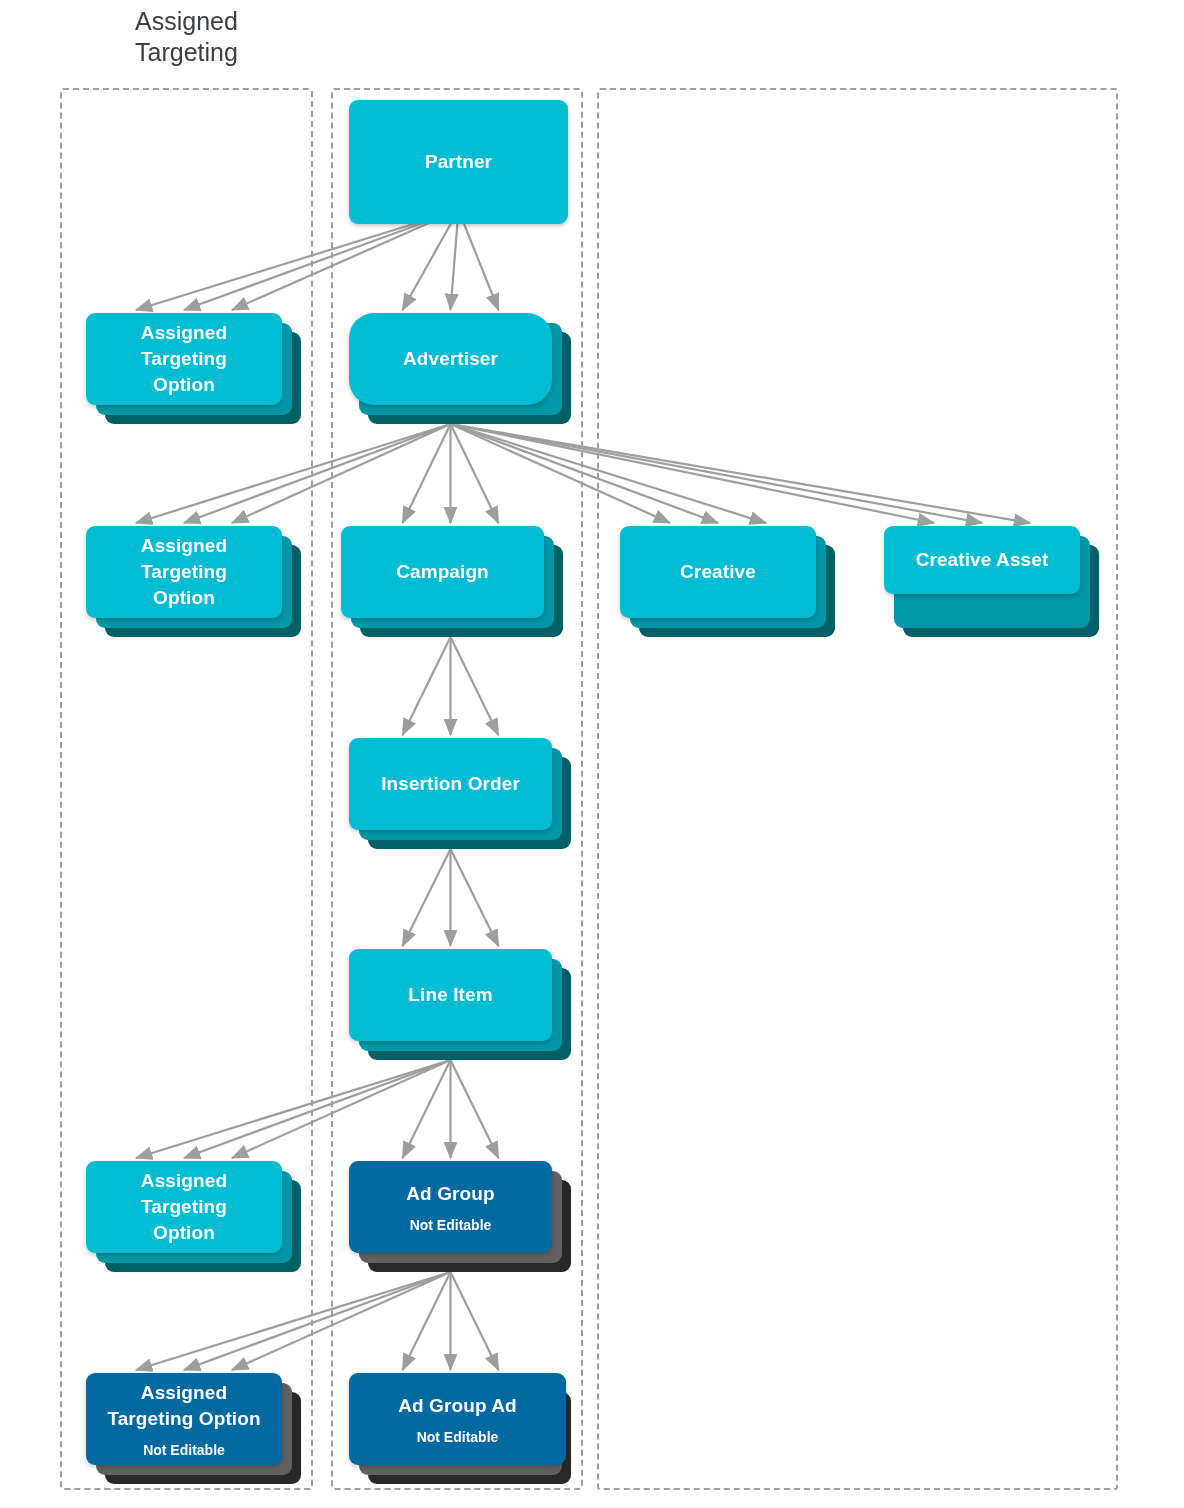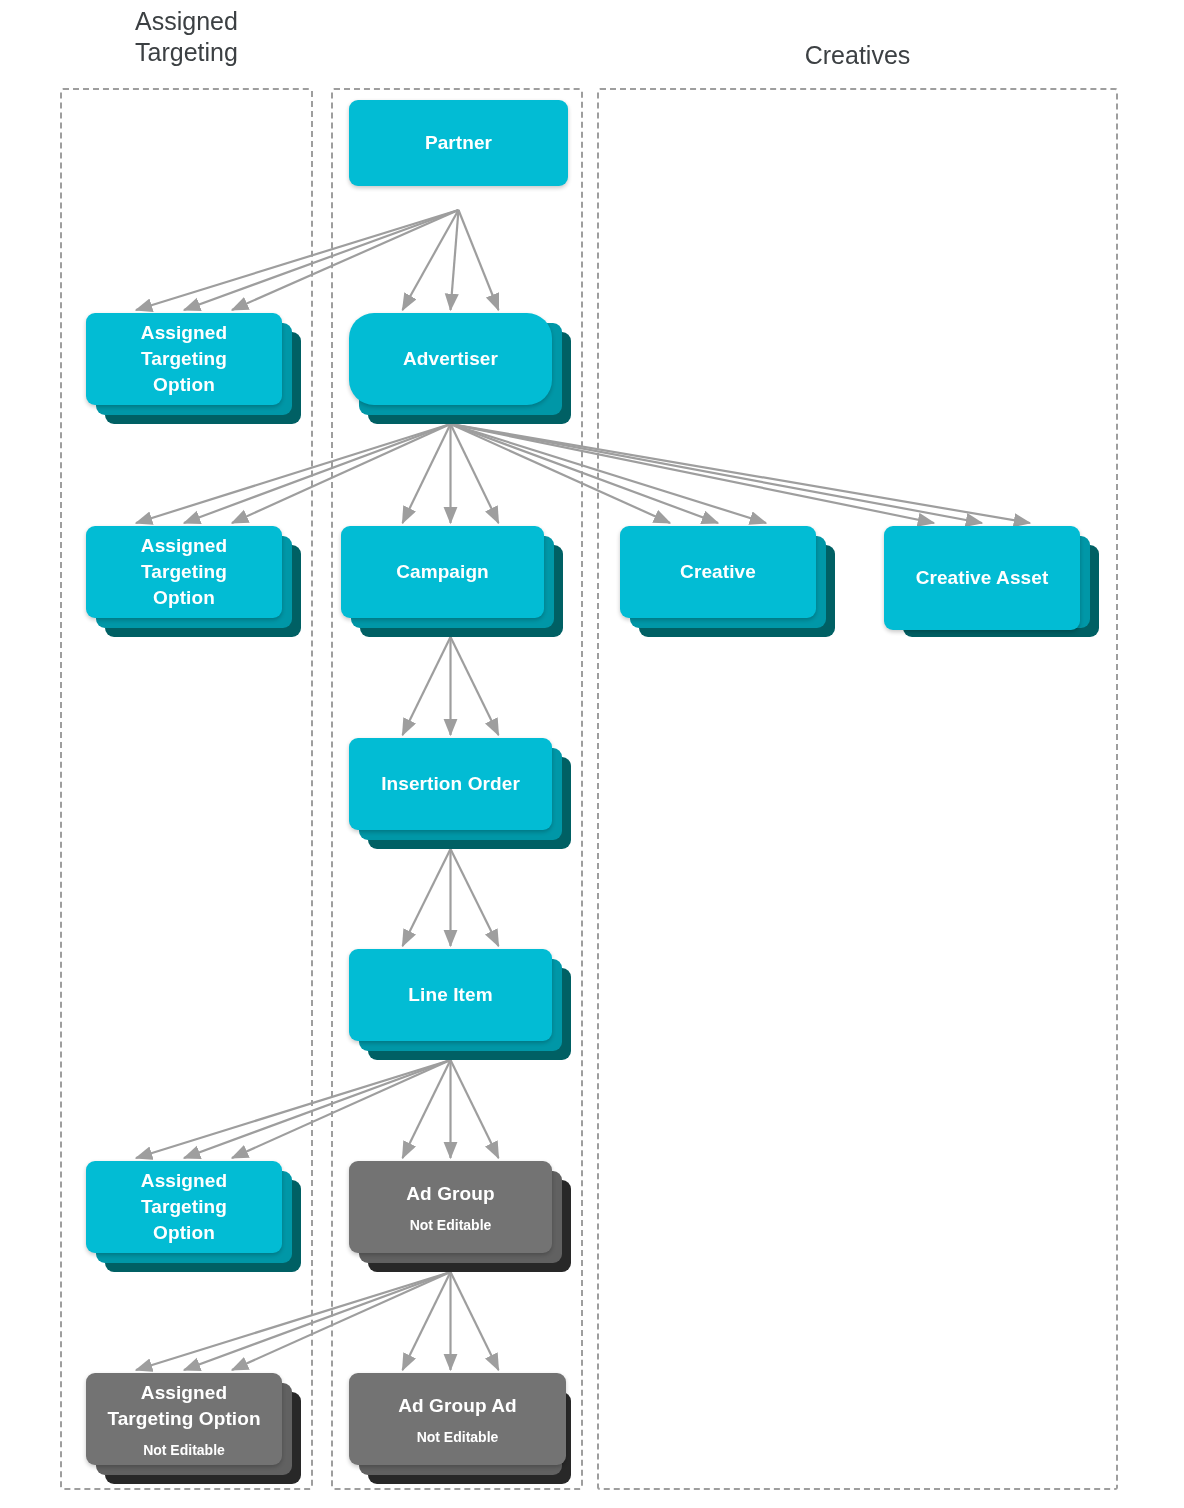--- a/index.html
+++ b/index.html
@@ -67,35 +67,32 @@
   .stack {
     position: absolute;
     border-radius: 9px;
   }
 
   
   .cyan .card  { background: #02bcd4; }
   .cyan .s1    { background: #0097a7; }
   .cyan .s2    { background: #006064; }
   
-  .gray .card  { background: #737373; }
+  .gray .card  { background: #0369a1; }
   .gray .s1    { background: #616161; }
   .gray .s2    { background: #282828; }
 </style>
 </head>
 <body>
 
 <div id="stage">
 
   <div class="col-title" style="left:60px; top:6px; width:253px;">
     <div>Assigned</div>
     <div>Targeting</div>
-  </div>
-  <div class="col-title" style="left:597px; top:40px; width:521px;">
-    <div>Creatives</div>
   </div>
 
   <div class="lane" style="left:60px;  top:88px; width:253px; height:1402px;"></div>
   <div class="lane" style="left:331px; top:88px; width:252px; height:1402px;"></div>
   <div class="lane" style="left:597px; top:88px; width:521px; height:1402px;"></div>
 
   <svg id="edges" viewBox="0 0 1184 1508" xmlns="http://www.w3.org/2000/svg">
     <defs>
       <marker id="ah" markerWidth="9" markerHeight="9" refX="7.4" refY="3.2" orient="auto" markerUnits="strokeWidth">
         <path d="M0,0 L8,3.2 L0,6.4 z" fill="#9e9e9e"></path>
@@ -136,21 +133,21 @@
         <line x1="450.5" y1="1272" x2="184" y2="1370" marker-end="url(#ah)"></line>
         <line x1="450.5" y1="1272" x2="232" y2="1370" marker-end="url(#ah)"></line>
         <line x1="450.5" y1="1272" x2="402.5" y2="1370" marker-end="url(#ah)"></line>
         <line x1="450.5" y1="1272" x2="450.5" y2="1370" marker-end="url(#ah)"></line>
         <line x1="450.5" y1="1272" x2="498.5" y2="1370" marker-end="url(#ah)"></line>
       </g>
   </svg>
 
   <div id="nodes">
       <div class="node cyan" style="left: 349px; top: 100px; width: 219px; height: 110px;">
-        <div class="card" style="width: 219px; height: 86px;">
+        <div class="card" style="width: 219px; height: 124px;">
           <div class="title">Partner</div>
         </div>
       </div>
       <div class="node cyan" style="left: 86px; top: 313px; width: 196px; height: 92px;">
         <div class="stack s2" style="left: 19px; top: 19px; width: 196px; height: 92px;"></div>
         <div class="stack s1" style="left: 10px; top: 10px; width: 196px; height: 92px;"></div>
         <div class="card" style="width: 196px; height: 92px;">
           <div class="title">
             <div>Assigned</div>
             <div>Targeting</div>
@@ -186,21 +183,21 @@
       <div class="node cyan" style="left: 620px; top: 526px; width: 196px; height: 92px;">
         <div class="stack s2" style="left: 19px; top: 19px; width: 196px; height: 92px;"></div>
         <div class="stack s1" style="left: 10px; top: 10px; width: 196px; height: 92px;"></div>
         <div class="card" style="width: 196px; height: 92px;">
           <div class="title">Creative</div>
         </div>
       </div>
       <div class="node cyan" style="left: 884px; top: 526px; width: 196px; height: 92px;">
         <div class="stack s2" style="left: 19px; top: 19px; width: 196px; height: 92px;"></div>
         <div class="stack s1" style="left: 10px; top: 10px; width: 196px; height: 92px;"></div>
-        <div class="card" style="width: 196px; height: 104px; text-align: center;">
+        <div class="card" style="width: 196px; height: 68px; text-align: center;">
           <div class="title">Creative Asset</div>
         </div>
       </div>
       <div class="node cyan" style="left: 349px; top: 738px; width: 203px; height: 92px;">
         <div class="stack s2" style="left: 19px; top: 19px; width: 203px; height: 92px;"></div>
         <div class="stack s1" style="left: 10px; top: 10px; width: 203px; height: 92px;"></div>
         <div class="card" style="width: 203px; height: 92px;">
           <div class="title">Insertion Order</div>
         </div>
       </div>

